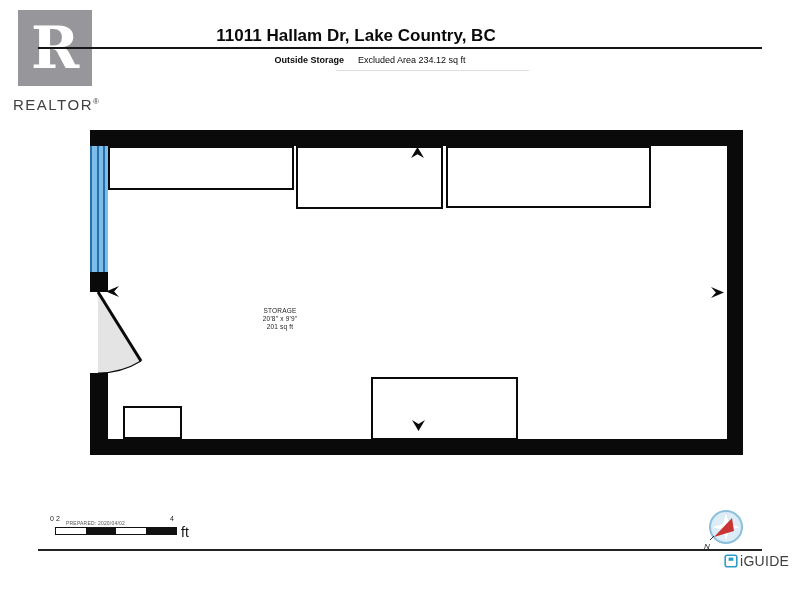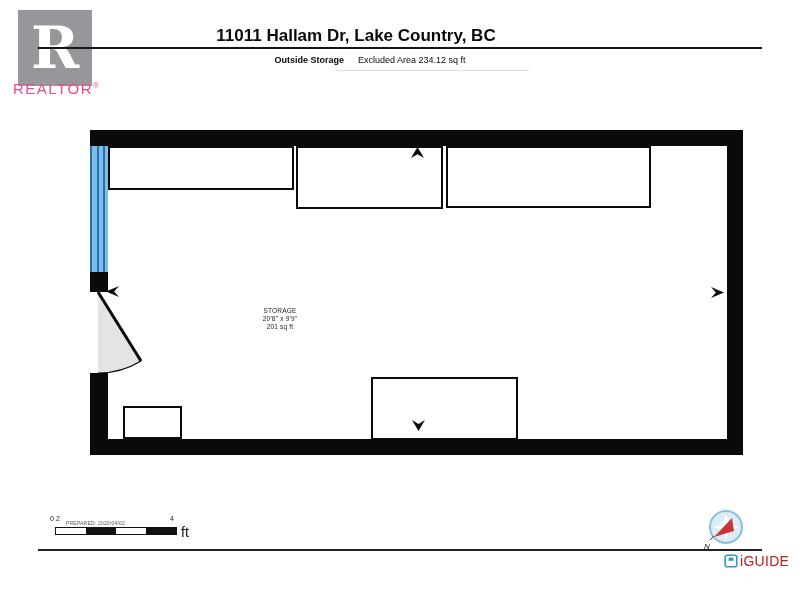--- a/index.html
+++ b/index.html
@@ -5,21 +5,21 @@
   html,body{margin:0;padding:0;background:#ffffff;}
   #stage{
     position:relative;width:800px;height:600px;background:#ffffff;overflow:hidden;
     font-family:"Liberation Sans",sans-serif;color:#111;
   }
   .abs{position:absolute;}
   
   .logo-box{left:18px;top:10px;width:74px;height:76px;background:#97979b;
     display:flex;align-items:center;justify-content:center;}
   .logo-r{font-family:"DejaVu Serif",serif;font-weight:bold;font-size:58px;color:#ffffff;line-height:1;}
-  .logo-word{left:13px;top:80px;font-size:15px;letter-spacing:1.5px;color:#ec4899;}
+  .logo-word{left:13px;top:96px;font-size:15px;letter-spacing:1.5px;color:#404040;}
   .logo-word sup{font-size:8px;}
   .page-title{left:0;top:26px;width:712px;text-align:center;font-size:17px;font-weight:bold;color:#0a0a0a;}
   .rule-1{left:38px;top:47px;width:724px;height:2px;background:#161616;z-index:5;}
   .subtitle{left:0;top:55px;width:740px;text-align:center;font-size:9px;color:#0a0a0a;}
   .subtitle .b{font-weight:bold;}
   .subtitle .gap{display:inline-block;width:14px;}
   .rule-2{left:336px;top:70px;width:193px;height:1px;background:#dedede;}
   
   .wall{background:#0a0a0a;}
   .closet{background:#ffffff;border:2px solid #0a0a0a;box-sizing:border-box;}
@@ -32,21 +32,21 @@
   .scale-ticks{font-size:7px;color:#222;}
   .prepared{font-size:5px;color:#555;letter-spacing:.2px;}
   .scale-bar{left:55px;top:527px;width:120px;height:6px;border:1px solid #111;display:flex;}
   .scale-bar span{display:block;height:100%;width:30px;}
   .seg-w{background:#ffffff;} .seg-b{background:#111111;}
   .scale-unit{font-size:14px;color:#111;}
   
   .footer-rule{left:38px;top:549px;width:724px;height:2px;background:#222;}
   .disclaimer{left:38px;top:557px;width:620px;font-size:7.5px;color:#222;}
   .iguide{left:724px;top:553px;display:flex;align-items:center;gap:2px;color:#2c9dc9;}
-  .iguide-word{font-size:14px;letter-spacing:.3px;color:#b91c1c;}
+  .iguide-word{font-size:14px;letter-spacing:.3px;color:#404040;}
 </style>
 </head>
 <body>
 
 <div id="stage">
 
   <div class="abs logo-box">
     <span class="logo-r">R</span>
   </div>
   <div class="abs logo-word"><span>REALTOR</span><sup>®</sup></div>

